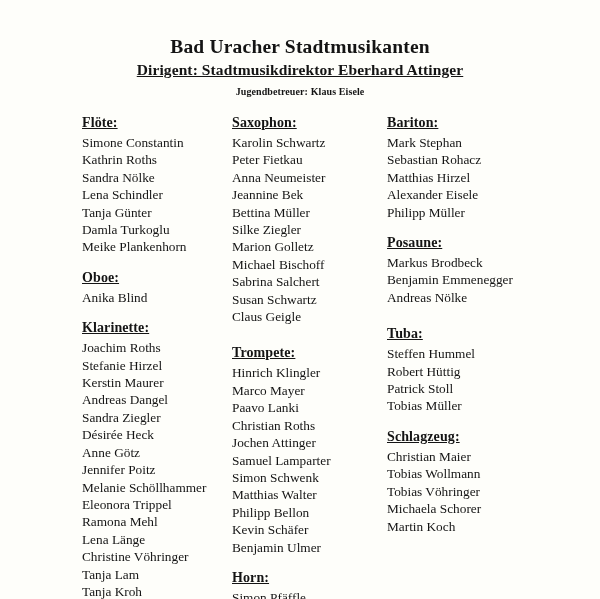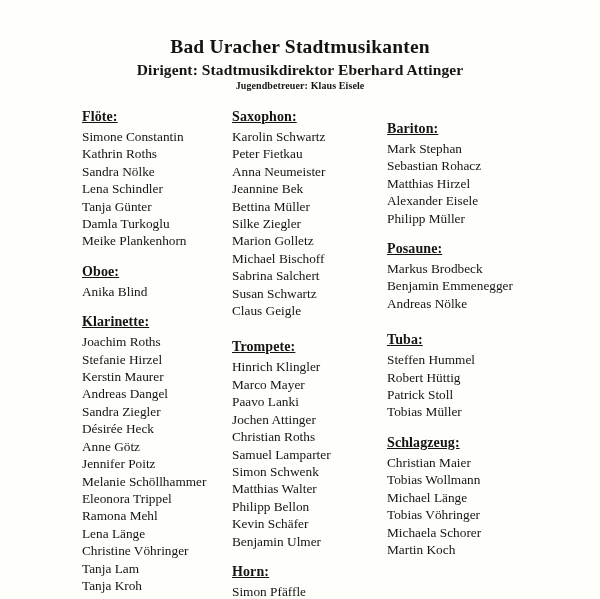--- a/index.html
+++ b/index.html
@@ -28,40 +28,41 @@
   .title {
     font-size: 19.5px;
     font-weight: bold;
     letter-spacing: 0.2px;
     margin-bottom: 3px;
   }
   .subtitle {
     font-size: 15.5px;
     font-weight: bold;
     letter-spacing: 0.1px;
-    margin-bottom: 1px;
+    margin-bottom: 7px;
+    text-decoration: underline;
   }
   .subtitle2 {
     font-size: 10px;
     font-weight: bold;
     letter-spacing: 0.1px;
   }
   .columns {
     display: flex;
     flex-direction: row;
     align-items: flex-start;
     padding-left: 42px;
     padding-right: 6px;
   }
   .col {
     box-sizing: border-box;
   }
   .col-1 { width: 150px; }
   .col-2 { width: 155px; }
-  .col-3 { width: 160px; margin-top: 12px; }
+  .col-3 { width: 160px; }
   .group {
     margin-bottom: 14px;
   }
   .group-heading {
     font-size: 14px;
     font-weight: bold;
     text-decoration: underline;
     margin-bottom: 3px;
     letter-spacing: 0.1px;
   }
@@ -134,22 +135,22 @@
         <div class="member">Sabrina Salchert</div>
         <div class="member">Susan Schwartz</div>
         <div class="member">Claus Geigle</div>
       </div>
       <div class="spacer-sm"></div>
       <div class="group">
         <div class="group-heading">Trompete:</div>
         <div class="member">Hinrich Klingler</div>
         <div class="member">Marco Mayer</div>
         <div class="member">Paavo Lanki</div>
+        <div class="member">Christian Roths</div>
         <div class="member">Jochen Attinger</div>
-        <div class="member">Christian Roths</div>
         <div class="member">Samuel Lamparter</div>
         <div class="member">Simon Schwenk</div>
         <div class="member">Matthias Walter</div>
         <div class="member">Philipp Bellon</div>
         <div class="member">Kevin Schäfer</div>
         <div class="member">Benjamin Ulmer</div>
       </div>
       <div class="group">
         <div class="group-heading">Horn:</div>
         <div class="member">Simon Pfäffle</div>
@@ -177,21 +178,20 @@
         <div class="group-heading">Tuba:</div>
         <div class="member">Steffen Hummel</div>
         <div class="member">Robert Hüttig</div>
         <div class="member">Patrick Stoll</div>
         <div class="member">Tobias Müller</div>
       </div>
       <div class="group">
         <div class="group-heading">Schlagzeug:</div>
         <div class="member">Christian Maier</div>
         <div class="member">Tobias Wollmann</div>
-        <div class="member">Michael Länge</div>
         <div class="member">Tobias Vöhringer</div>
         <div class="member">Michaela Schorer</div>
         <div class="member">Martin Koch</div>
       </div>
     </div>
 
   </div>
 </div>
 
 </body></html>

